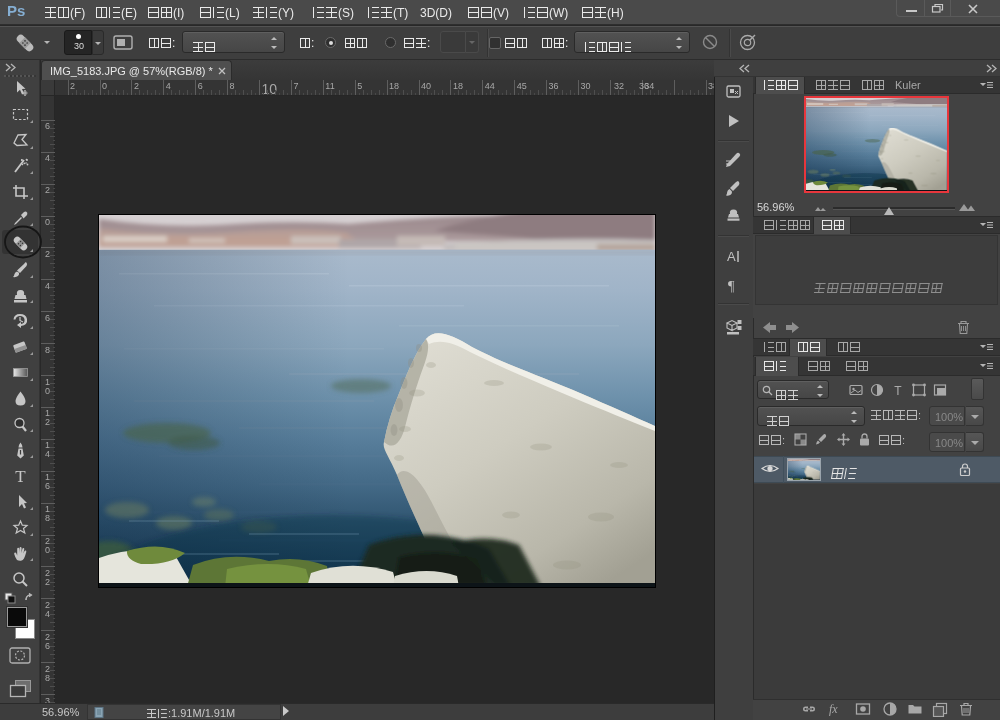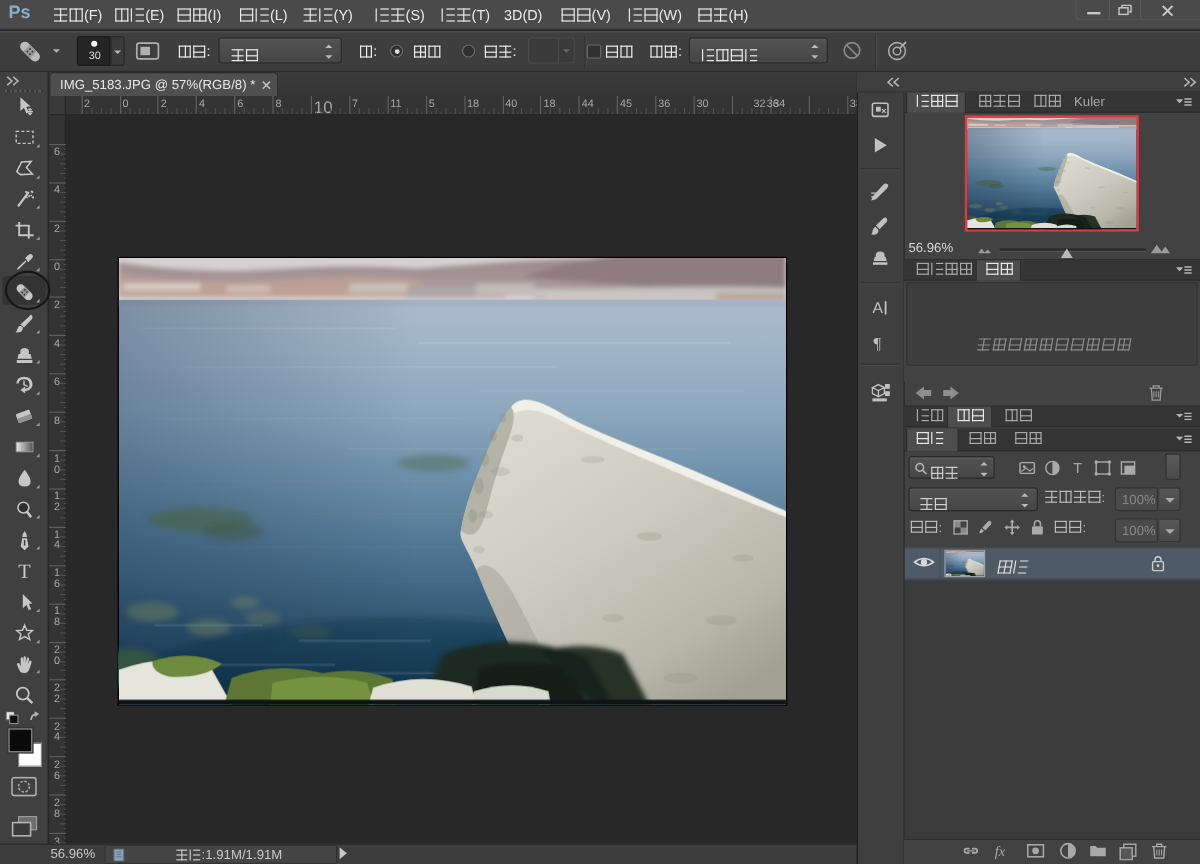--- a/index.html
+++ b/index.html
@@ -519,21 +519,21 @@
 <div class="a" style="left:578.0px;top:80px;width:1px;height:15px;background:#5e5e5e"></div>
 <div class="a" style="left:580.5px;top:81px;font-size:9px;color:#a8a8a8">30</div>
 <div class="a" style="left:586.0px;top:90px;width:1px;height:5px;background:#4e4e4e"></div>
 <div class="a" style="left:594.0px;top:90px;width:1px;height:5px;background:#4e4e4e"></div>
 <div class="a" style="left:601.9px;top:90px;width:1px;height:5px;background:#4e4e4e"></div>
 <div class="a" style="left:582.0px;top:93px;width:1px;height:2px;background:#484848"></div>
 <div class="a" style="left:590.0px;top:93px;width:1px;height:2px;background:#484848"></div>
 <div class="a" style="left:597.9px;top:93px;width:1px;height:2px;background:#484848"></div>
 <div class="a" style="left:605.9px;top:93px;width:1px;height:2px;background:#484848"></div>
 <div class="a" style="left:609.9px;top:80px;width:1px;height:15px;background:#5e5e5e"></div>
-<div class="a" style="left:628px;top:81px;font-size:9px;color:#a8a8a8">32</div>
+<div class="a" style="left:614px;top:81px;font-size:9px;color:#a8a8a8">32</div>
 <div class="a" style="left:617.9px;top:90px;width:1px;height:5px;background:#4e4e4e"></div>
 <div class="a" style="left:625.9px;top:90px;width:1px;height:5px;background:#4e4e4e"></div>
 <div class="a" style="left:633.8px;top:90px;width:1px;height:5px;background:#4e4e4e"></div>
 <div class="a" style="left:613.9px;top:93px;width:1px;height:2px;background:#484848"></div>
 <div class="a" style="left:621.9px;top:93px;width:1px;height:2px;background:#484848"></div>
 <div class="a" style="left:629.8px;top:93px;width:1px;height:2px;background:#484848"></div>
 <div class="a" style="left:637.8px;top:93px;width:1px;height:2px;background:#484848"></div>
 <div class="a" style="left:641.8px;top:80px;width:1px;height:15px;background:#5e5e5e"></div>
 <div class="a" style="left:644.3px;top:81px;font-size:9px;color:#a8a8a8">34</div>
 <div class="a" style="left:649.8px;top:90px;width:1px;height:5px;background:#4e4e4e"></div>

